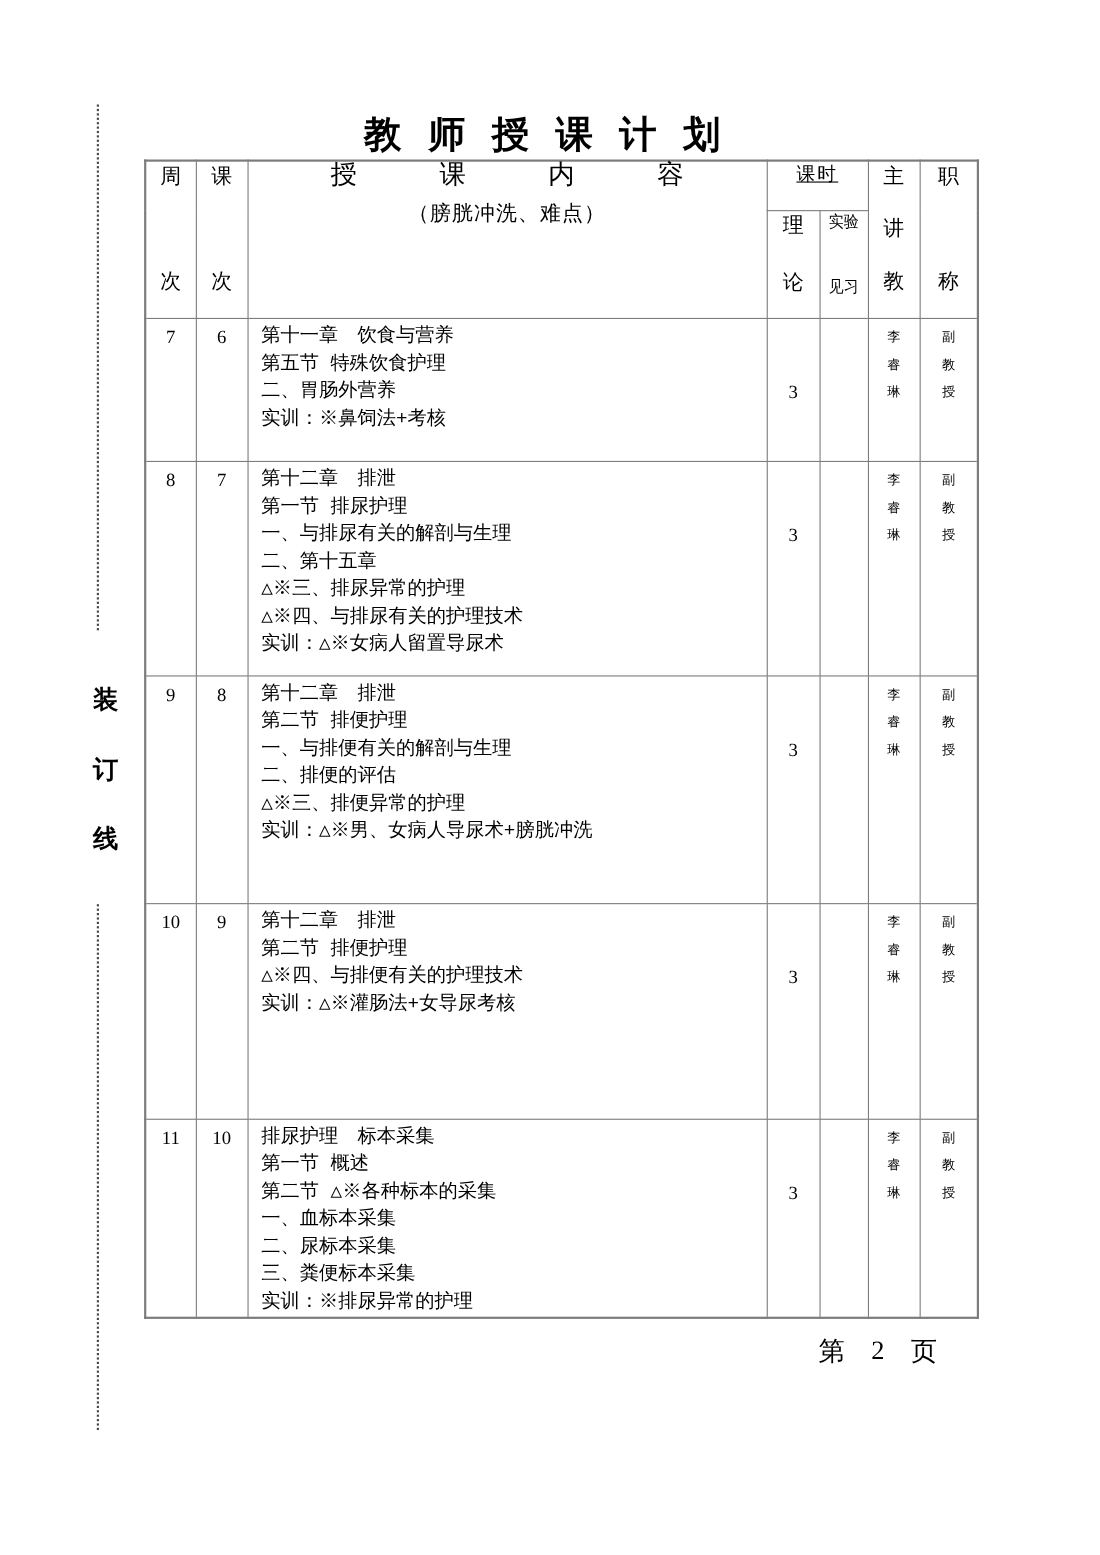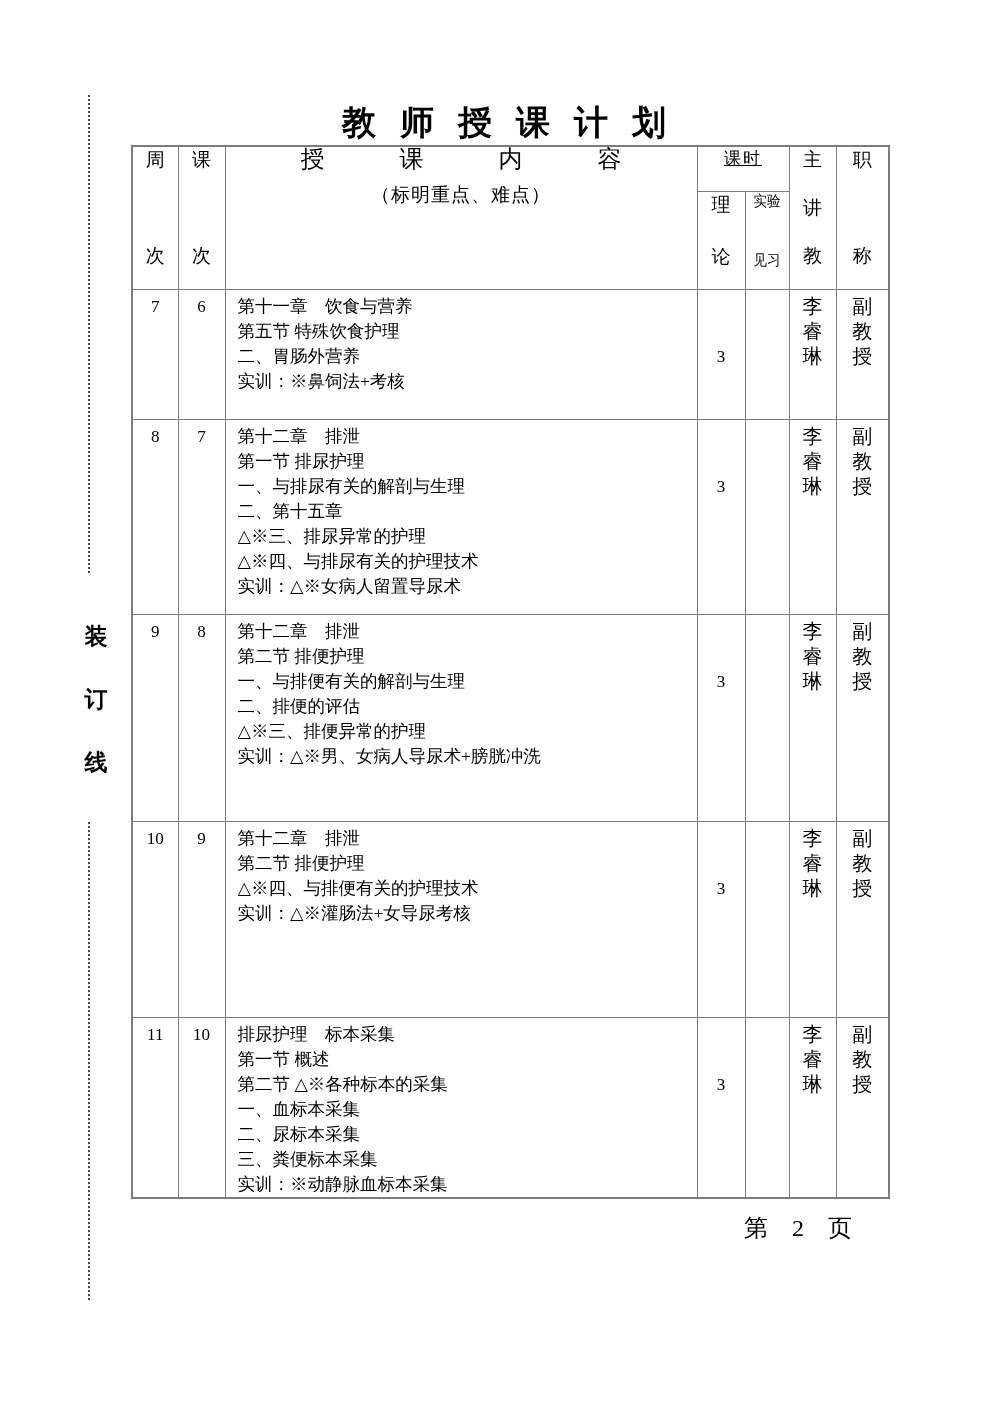--- a/index.html
+++ b/index.html
@@ -1,20 +1,20 @@
 <!DOCTYPE html>
 <html><head>
 <meta charset="utf-8">
 <style>
   html,body{margin:0;padding:0;background:#ffffff;}
   body{width:1000px;height:1414px;position:relative;overflow:hidden;
        font-family:"Liberation Serif","DejaVu Serif",serif;color:#000;}
 
   
-  .doc-title{position:absolute;left:132px;top:100px;width:744px;text-align:center;
+  .doc-title{position:absolute;left:121px;top:100px;width:744px;text-align:center;
     font-family:"Liberation Sans","DejaVu Sans",sans-serif;font-weight:bold;
     font-size:34px;letter-spacing:24px;padding-left:24px;box-sizing:border-box;white-space:nowrap;}
 
   
   .dotted-seg{position:absolute;left:88px;width:0;border-left:2px dotted #4b4b4b;}
   .seg-top{top:95px;height:478px;}
   .seg-bottom{top:822px;height:478px;}
   .binding-text{position:absolute;left:82px;top:621px;width:28px;display:flex;
     flex-direction:column;gap:32px;align-items:center;
     font-family:"Liberation Sans","DejaVu Sans",sans-serif;font-weight:bold;font-size:23px;}
@@ -35,24 +35,24 @@
   .content-head{line-height:1;}
   .content-head .spread{display:inline-block;letter-spacing:75px;padding-left:75px;
     white-space:nowrap;font-size:24px;}
   .content-head .sub{margin-top:14px;font-size:19px;letter-spacing:1px;}
 
   
   td.num-cell{text-align:center;font-size:17px;}
   .num-val{margin-top:4px;line-height:25px;}
   td.content-cell{font-size:17.5px;}
   .content-inner{padding:4px 0 0 12px;}
-  .content-inner .line{line-height:25px;white-space:nowrap;}
+  .content-inner .line{line-height:25px;white-space:nowrap;font-family:Liberation Mono, monospace;}
   td.hours-cell{text-align:center;font-size:17px;}
   .hours-val{margin-top:54px;line-height:25px;}
-  td.name-cell{text-align:center;font-size:20px;}
+  td.name-cell{text-align:center;font-size:12px;}
   .vstack{width:20px;margin:4px auto 0;line-height:25px;word-break:break-all;text-align:center;}
 
   
   .page-footer{position:absolute;left:744px;top:1212px;display:flex;align-items:center;
     gap:24px;font-size:24px;}
 </style>
 </head>
 <body>
 
 <div class="doc-title">教师授课计划</div>
@@ -85,21 +85,21 @@
       </div>
     </td>
     <td class="hc" rowspan="2">
       <div class="vspread">
         <span>课</span>
         <span>次</span>
       </div>
     </td>
     <td class="hc content-head" rowspan="2">
       <div class="spread">授课内容</div>
-      <div class="sub">（标明重点、难点）</div>
+      <div class="sub">（膀胱冲洗、难点）</div>
     </td>
     <td class="hc" colspan="2">
       <span class="hours-label">课时</span>
     </td>
     <td class="hc" rowspan="2">
       <div class="vspread">
         <span>主</span>
         <span>讲</span>
         <span>教</span>
       </div>
@@ -255,21 +255,21 @@
       <div class="num-val">10</div>
         </td>
     <td class="content-cell">
       <div class="content-inner">
         <div class="line">排尿护理　标本采集</div>
         <div class="line">第一节 概述</div>
         <div class="line">第二节 △※各种标本的采集</div>
         <div class="line">一、血标本采集</div>
         <div class="line">二、尿标本采集</div>
         <div class="line">三、粪便标本采集</div>
-        <div class="line">实训：※动静脉血标本采集</div>
+        <div class="line">实训：※排尿异常的护理</div>
       </div>
         </td>
     <td class="hours-cell">
       <div class="hours-val">3</div>
         </td>
     <td class="hours-cell">
       <div class="hours-val"></div>
         </td>
     <td class="name-cell">
       <div class="vstack">李睿琳</div>

